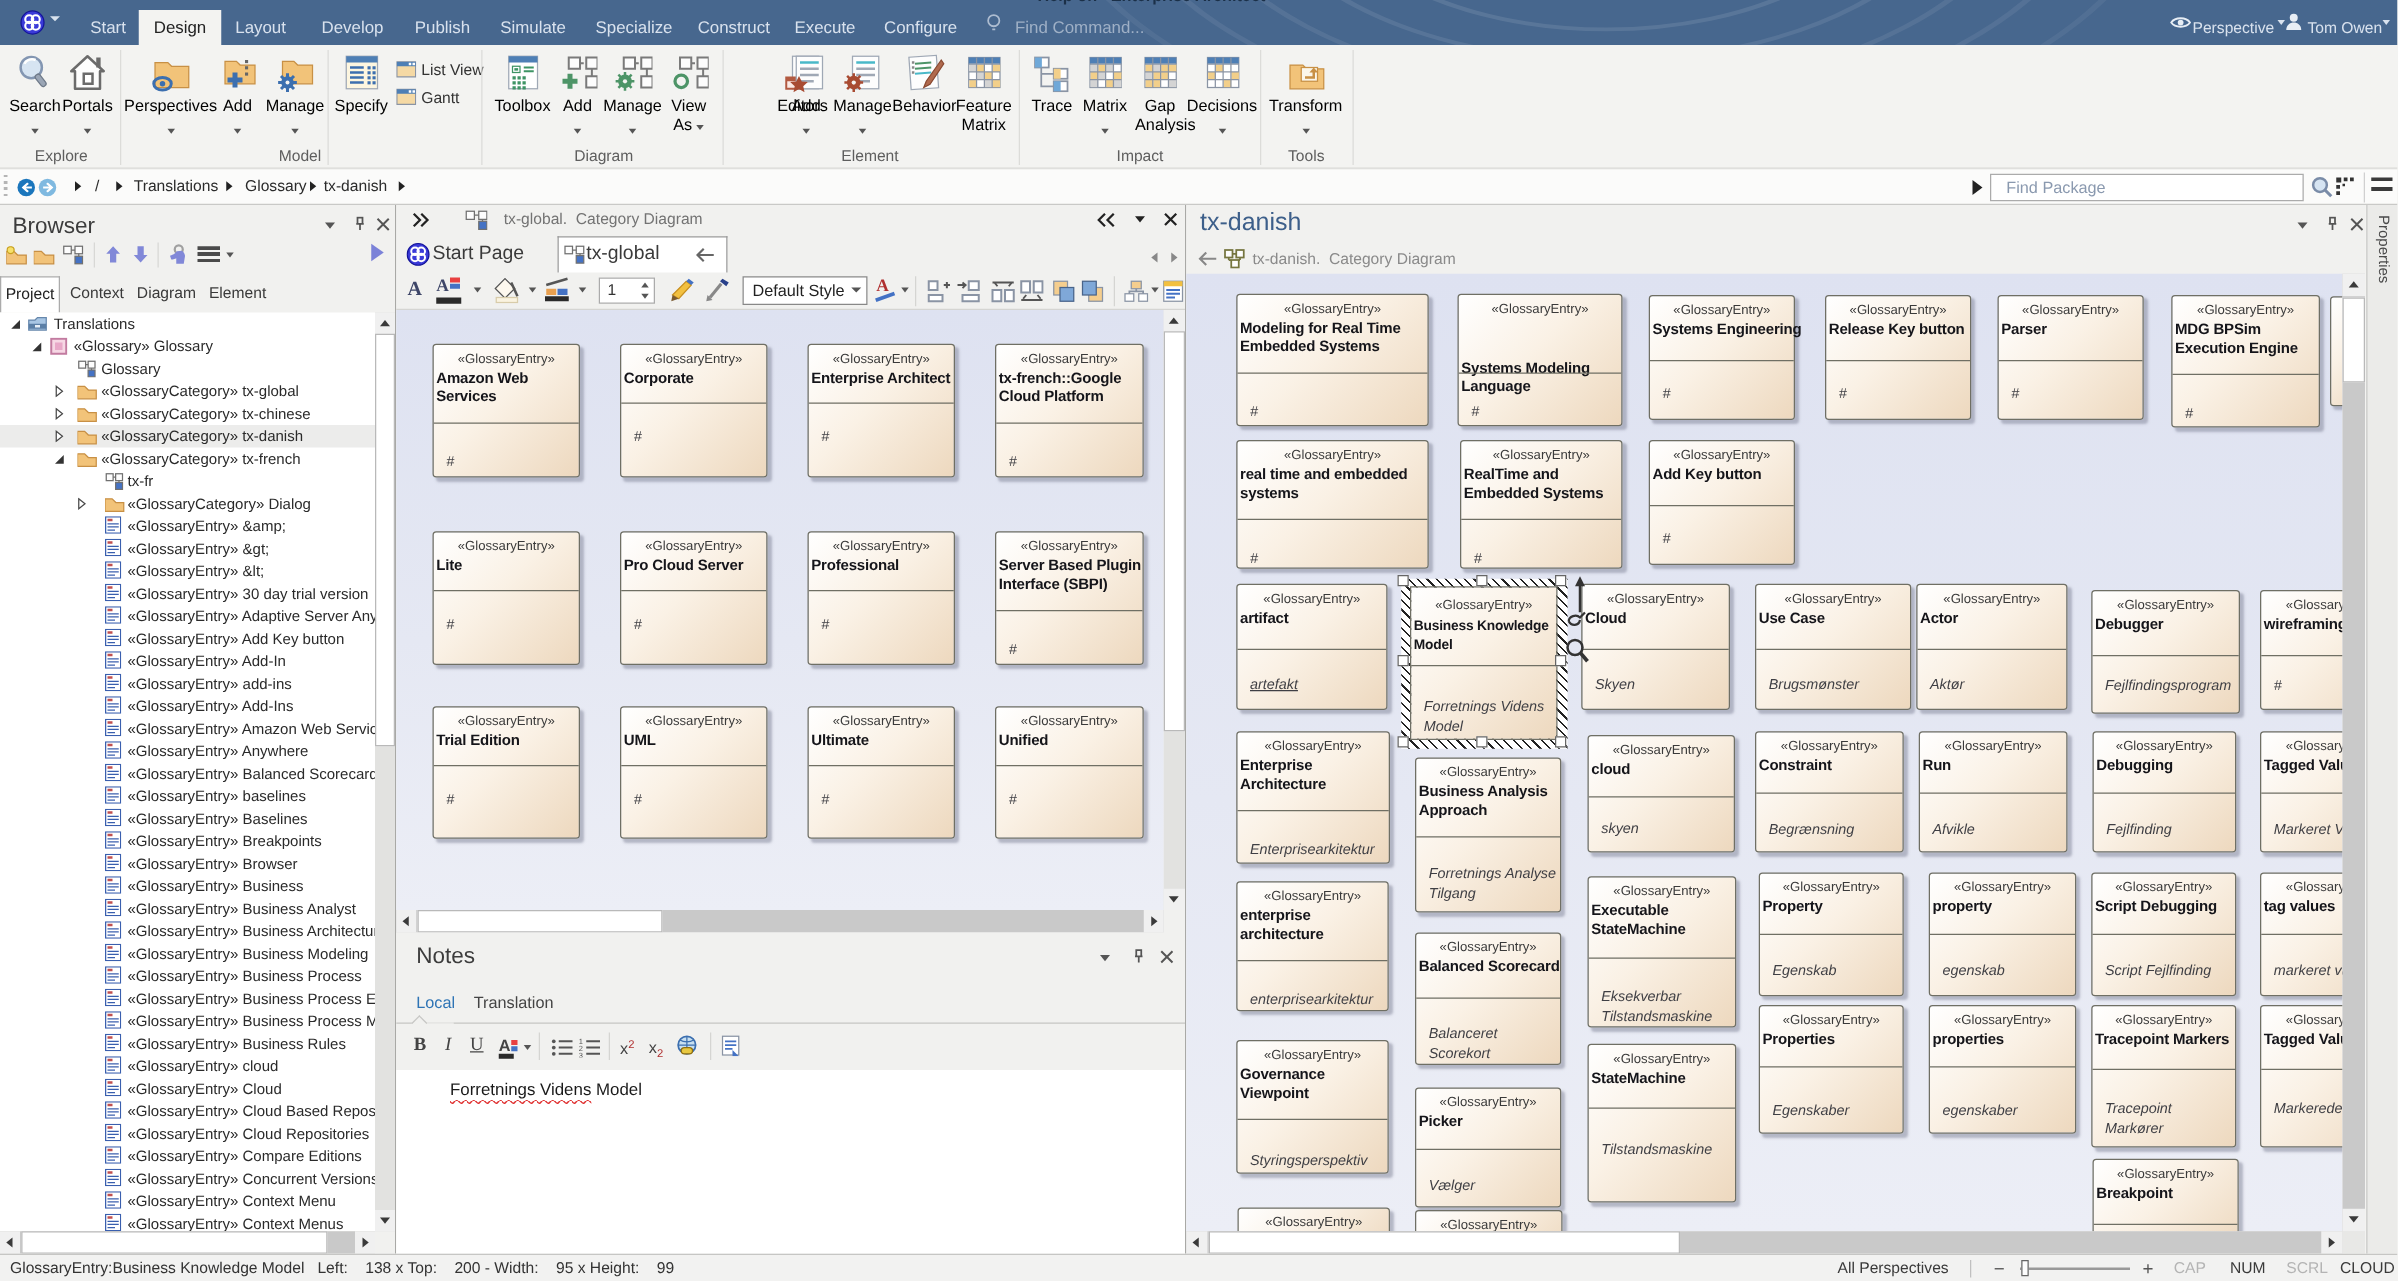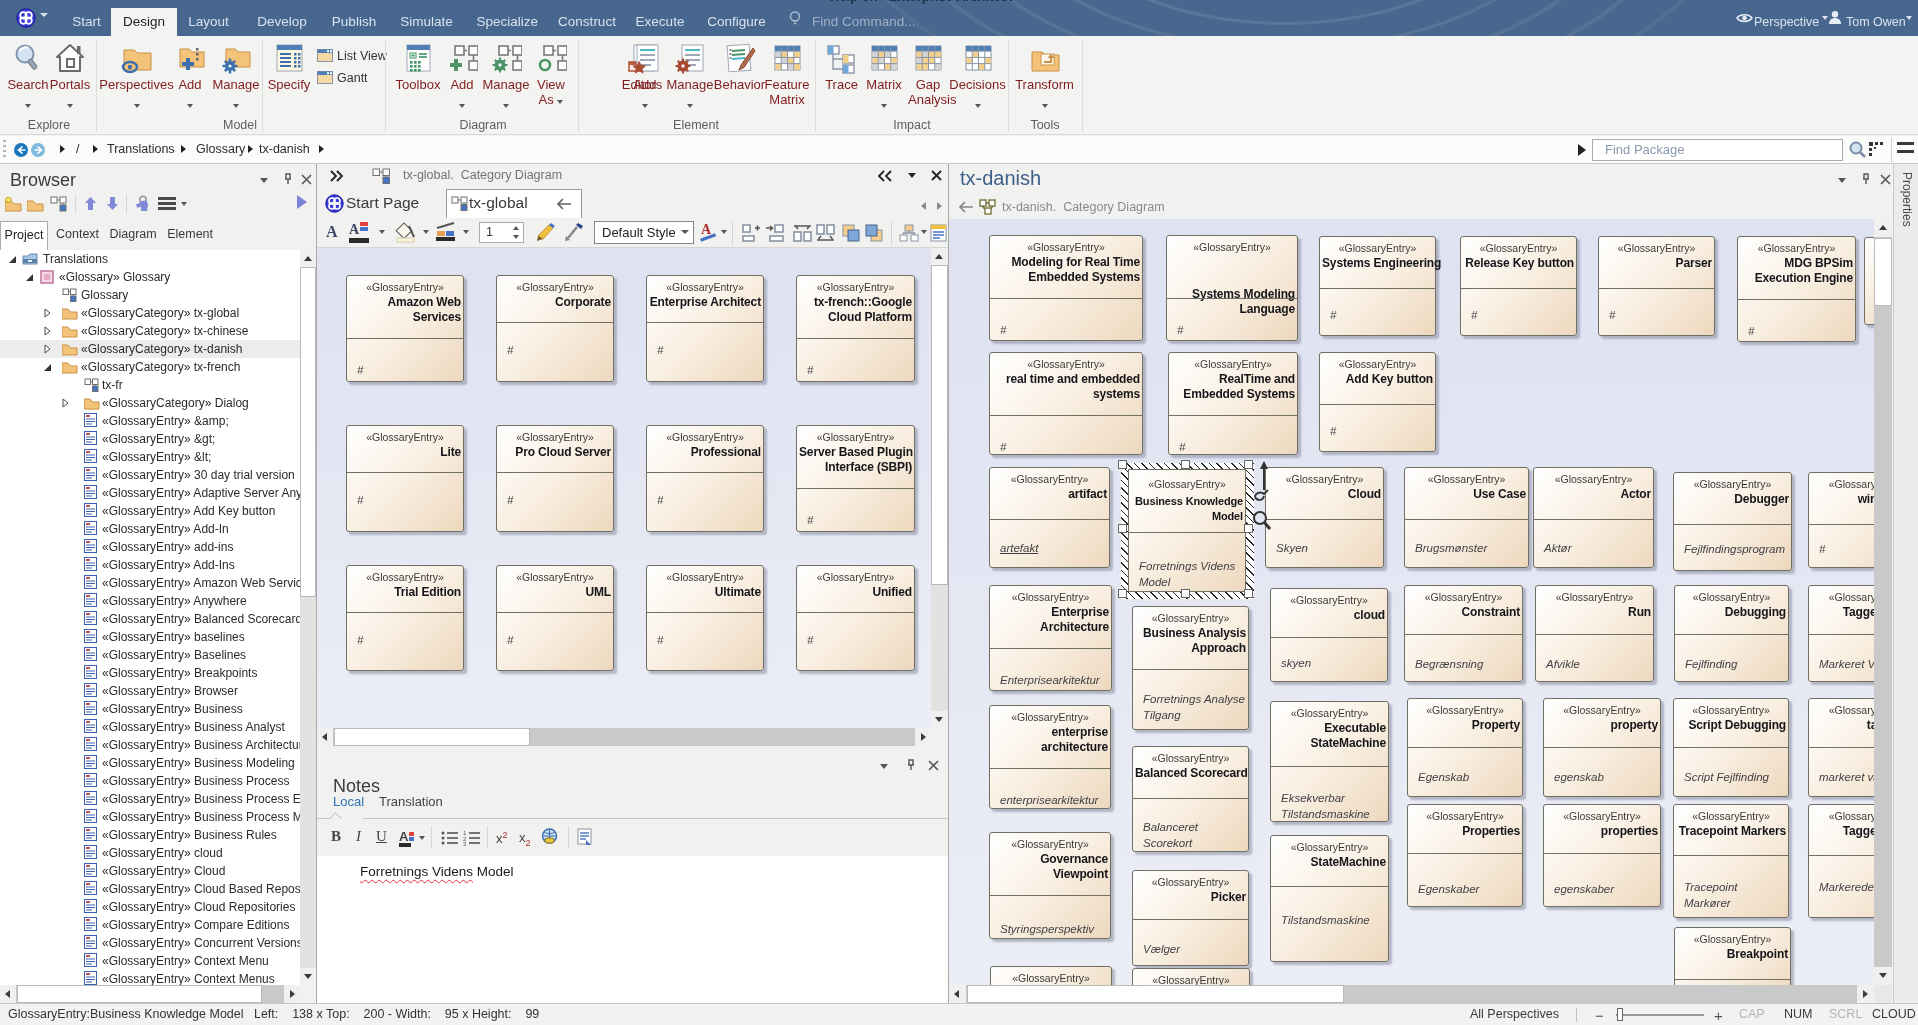--- a/index.html
+++ b/index.html
@@ -4,21 +4,21 @@
 body{width:1918px;height:1025px;overflow:hidden;font-family:"Liberation Sans",sans-serif;position:relative;background:#F3F3F1;}
 .abs{position:absolute;}
 
 #titlebar{position:absolute;left:0;top:0;width:1918px;height:36px;background:#47678E;overflow:hidden;}
 .swirl{position:absolute;border-radius:50%;border:3px solid rgba(255,255,255,0.10);}
 .menu{position:absolute;top:8px;height:28px;line-height:28px;font-size:13.5px;color:#D9E2EE;}
 .menutab{position:absolute;top:8px;height:28px;line-height:28px;font-size:13.5px;color:#222;background:#F3F3F1;text-align:center;}
 
 #ribbon{position:absolute;left:0;top:36px;width:1918px;height:99px;background:#F3F3F1;border-bottom:1px solid #D9D9D6;}
 .rbtn{position:absolute;top:6px;text-align:center;}
-.rbtn .lbl{font-size:13px;color:#7f1d1d;line-height:15px;margin-top:3px;}
+.rbtn .lbl{font-size:13px;color:#000000;line-height:15px;margin-top:3px;}
 .rcaret{width:0;height:0;border-left:3.5px solid transparent;border-right:3.5px solid transparent;border-top:4px solid #555;display:inline-block;}
 .gsep{position:absolute;top:4px;width:1px;height:92px;background:#DCDCD9;}
 .glabel{position:absolute;top:82px;font-size:12.5px;color:#5E5E5E;text-align:center;}
 .smbtn{position:absolute;font-size:12.5px;color:#333;height:22px;line-height:22px;}
 
 #crumb{position:absolute;left:0;top:136px;width:1918px;height:28px;background:#FBFBFA;border-bottom:1px solid #C9C9C7;font-size:12.5px;color:#2B2B2B;}
 .crumbsep{width:0;height:0;border-top:4px solid transparent;border-bottom:4px solid transparent;border-left:5px solid #222;display:inline-block;margin:0 0;}
 
 .panelborder{position:absolute;background:#A9A9A6;}
 #browser{position:absolute;left:0;top:164px;width:316px;height:839px;background:#F1F1EF;}
@@ -30,21 +30,21 @@
 .texp{position:absolute;width:0;height:0;border-bottom:7px solid #333;border-left:7px solid transparent;}
 
 .sbtrack{position:absolute;background:#C9C9C9;}
 .sbthumb{position:absolute;background:#FFFFFF;border:1px solid #B9B9B9;}
 .sbbtn{position:absolute;background:#F0F0F0;}
 .arr{position:absolute;width:0;height:0;}
 
 .canvas{position:absolute;background:linear-gradient(180deg,#DEE2F1 0%,#E5E8F3 55%,#ECEEF6 100%);overflow:hidden;}
 .gbox{position:absolute;border:1px solid #6F6F64;border-radius:3px;background:linear-gradient(135deg,#FFFFFF 0%,#FAF1E5 45%,#EDD8BE 100%);box-shadow:3px 3px 2px rgba(125,130,150,0.50);}
 .gbox .st{position:absolute;left:0;right:0;text-align:center;font-size:10.5px;color:#3A3A3A;}
-.gbox .nm{position:absolute;left:2px;right:2px;text-align:right;font-size:12px;font-weight:bold;color:#15151a;line-height:15px;white-space:nowrap;letter-spacing:-0.15px;}
+.gbox .nm{position:absolute;left:2px;right:2px;text-align:left;font-size:12px;font-weight:bold;color:#15151a;line-height:15px;white-space:nowrap;letter-spacing:-0.15px;}
 .gbox .dv{position:absolute;left:0;right:0;height:0;border-top:1px solid #6F6F64;}
 .gbox .sb{position:absolute;left:10px;right:2px;font-style:italic;font-size:11.5px;color:#3F3F44;line-height:16px;}
 
 .phead{font-size:18px;color:#3C3C3C;}
 
 #notes{position:absolute;left:317px;top:746px;width:631px;height:257px;background:#F1F1EF;}
 .ntab{position:absolute;font-size:13px;}
 
 #status{position:absolute;left:0;top:1003px;width:1918px;height:22px;background:#F2F2F1;border-top:1px solid #C6C6C4;font-size:12.5px;color:#333;}
 .vtxt{writing-mode:vertical-rl;font-size:12px;color:#4A4A4A;}
@@ -1163,21 +1163,21 @@
 <div class="sbbtn" style="left:614px;top:547px;width:17px;height:17px;"></div>
 <div class="arr" style="left:618px;top:553px;border-left:4px solid transparent;border-right:4px solid transparent;border-top:5px solid #3A3A3A;"></div>
 <div class="sbtrack" style="left:0px;top:564px;width:614px;height:18px;"></div>
 <div class="sbbtn" style="left:0px;top:564px;width:16px;height:18px;"></div>
 <div class="arr" style="left:5px;top:569px;border-top:4px solid transparent;border-bottom:4px solid transparent;border-right:5px solid #3A3A3A;"></div>
 <div class="sbthumb" style="left:17px;top:564px;width:196px;height:18px;"></div>
 <div class="sbbtn" style="left:598px;top:564px;width:16px;height:18px;"></div>
 <div class="arr" style="left:604px;top:569px;border-top:4px solid transparent;border-bottom:4px solid transparent;border-left:5px solid #3A3A3A;"></div>
 </div>
 <div id="notes">
-<div class="phead abs" style="left:16px;top:8px;margin-top:22px;">Notes</div>
+<div class="phead abs" style="left:16px;top:8px;">Notes</div>
 <div class="abs" style="left:563px;top:18px;width:0;height:0;border-left:4.5px solid transparent;border-right:4.5px solid transparent;border-top:5px solid #555;"></div>
 <svg class="abs" style="left:588px;top:13px;" width="12" height="12" viewBox="0 0 12 12">
       <path d="M4 1 h4 v5 h-4 z M3 6 h6 M6 6 v5" stroke="#555" stroke-width="1.4" fill="none"></path>
     </svg>
 <svg class="abs" style="left:611px;top:14px;" width="11" height="11" viewBox="0 0 11 11">
       <path d="M1 1 L10 10 M10 1 L1 10" stroke="#555" stroke-width="1.6"></path>
     </svg>
 <div class="ntab abs" style="left:16px;top:48px;color:#2E74B5;">Local</div>
 <div class="ntab abs" style="left:62px;top:48px;color:#444;">Translation</div>
 <div class="abs" style="left:0;top:72px;width:631px;height:1px;background:#C6C6C4;"></div>

